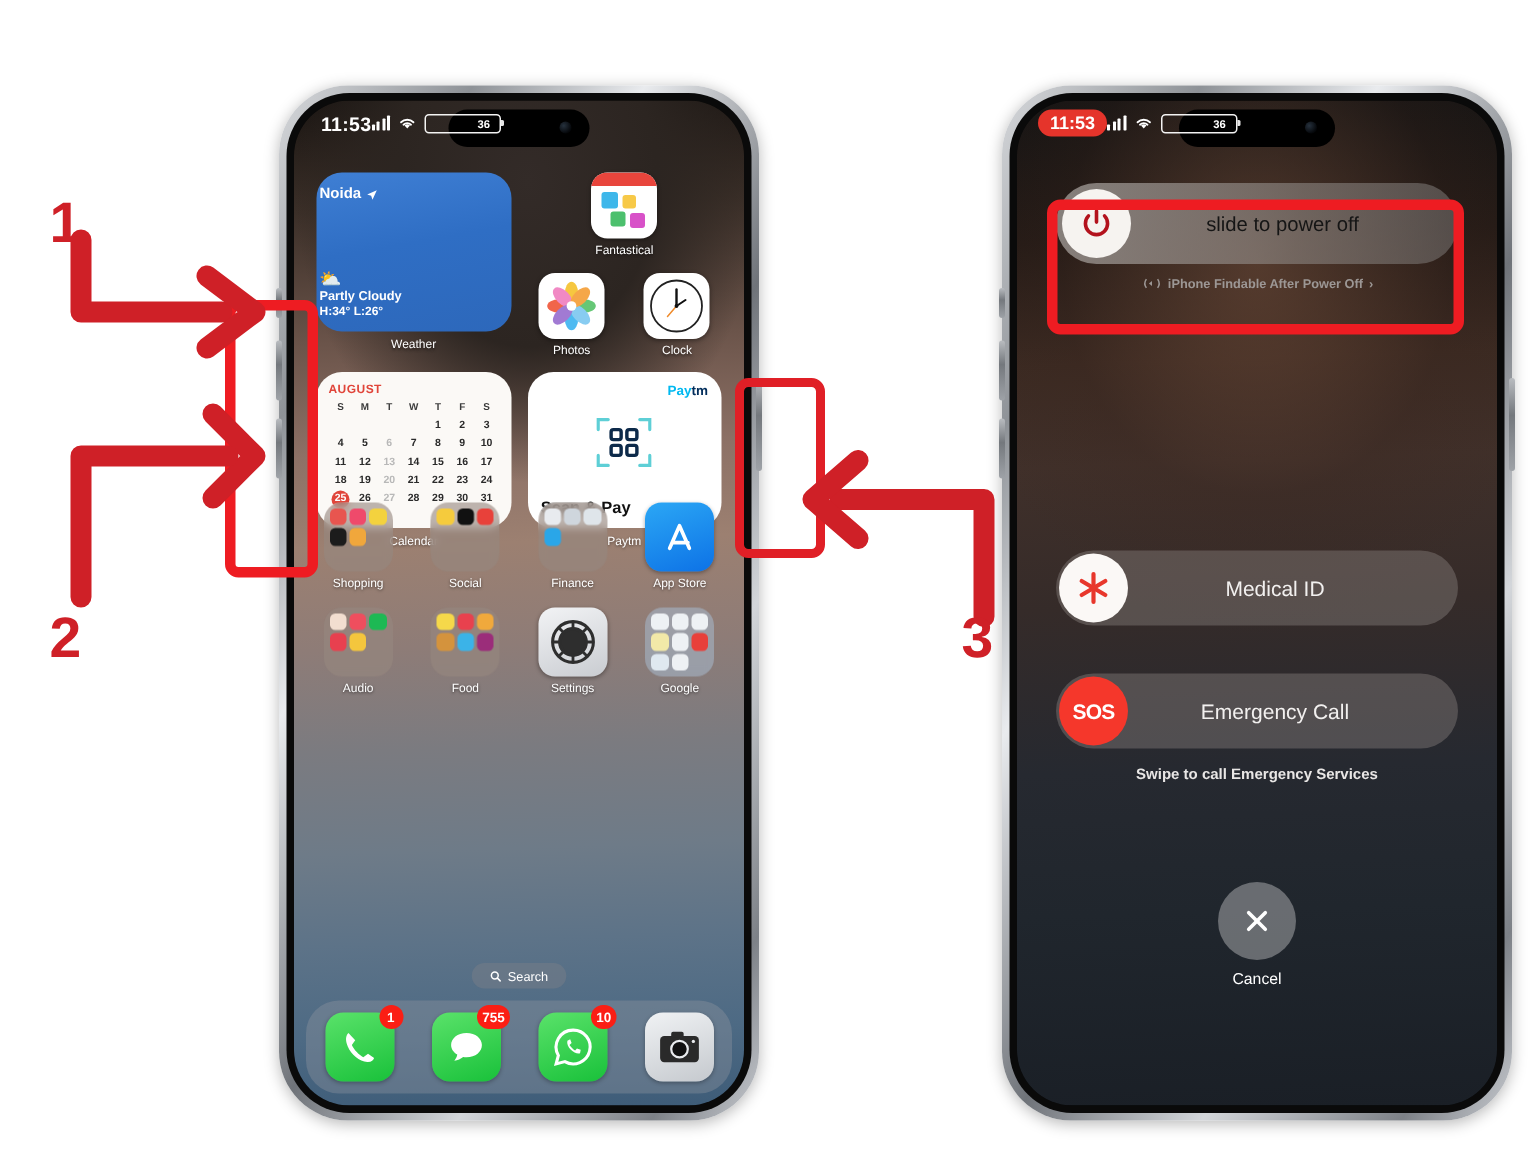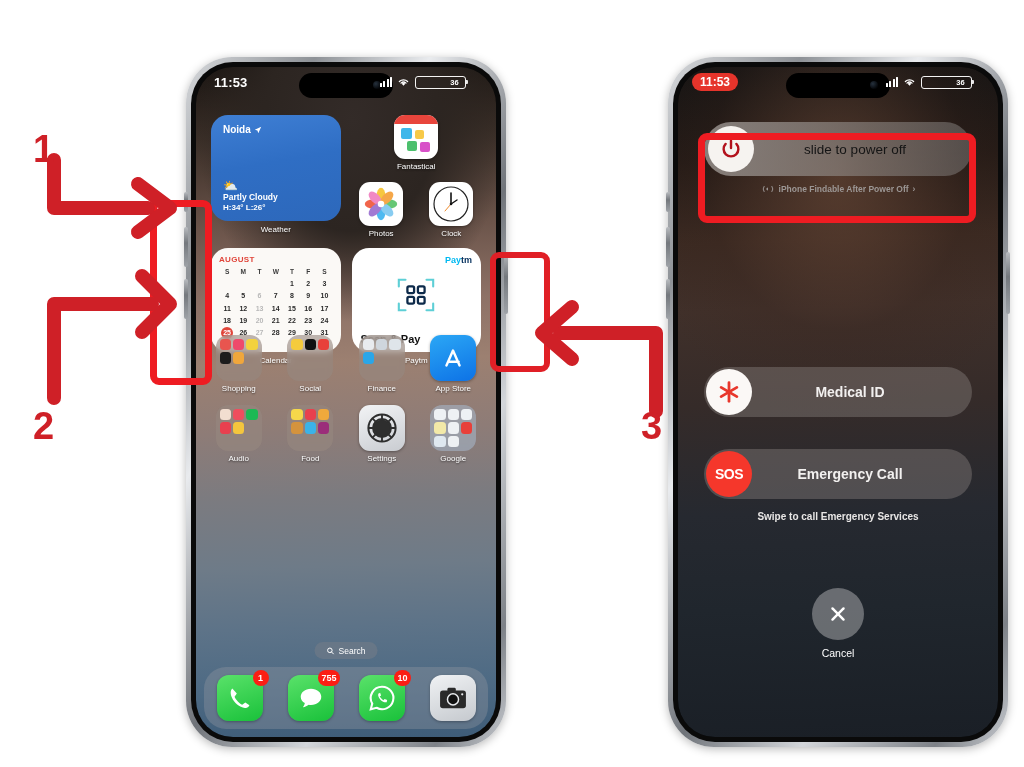--- a/index.html
+++ b/index.html
@@ -25,22 +25,22 @@
   .volup {left:-2px;width:4px;height:40px;}
   .voldn {left:-2px;width:4px;height:40px;}
   .power {right:-2px;width:4px;height:62px;}
 
   
   .home{position:absolute;inset:0;
     background:
       radial-gradient(130% 75% at 52% 8%, #332b28 0%, #2c2521 22%, rgba(0,0,0,0) 40%),
       linear-gradient(178deg,#1a1512 0%,#3b2f28 11%,#6b544a 24%,#8d7166 35%,#9c8071 44%,#8e7c77 54%,#7b7b80 64%,#6e7b88 74%,#5d7388 83%,#4d6a84 92%,#3e5c78 100%);
   }
-  .statusbar{position:absolute;top:0;left:0;right:12px;height:30px;color:#fff;
-    display:flex;align-items:center;justify-content:space-between;padding:0 18px;box-sizing:border-box;z-index:6;}
+  .statusbar{position:absolute;top:0;left:0;right:2px;height:30px;color:#fff;
+    display:flex;align-items:center;padding:0 18px;box-sizing:border-box;z-index:6;}
   .sb-time{font-size:13px;font-weight:700;letter-spacing:.2px;}
   .sb-right{display:flex;align-items:center;gap:5px;}
   .bars{display:flex;align-items:flex-end;gap:1.5px;height:10px;}
   .bars i{display:block;width:2px;background:#fff;border-radius:.5px;}
   .bars i:nth-child(1){height:4px}.bars i:nth-child(2){height:6px}
   .bars i:nth-child(3){height:8px}.bars i:nth-child(4){height:10px}
   .batt{border:1.3px solid rgba(255,255,255,.95);border-radius:3px;width:21px;height:11px;
     display:flex;align-items:center;justify-content:center;font-size:7.5px;font-weight:700;color:#fff;position:relative;padding-left:28px;}
   .batt:after{content:"";position:absolute;right:-3px;top:3px;width:1.6px;height:4px;background:rgba(255,255,255,.9);border-radius:0 1px 1px 0;}
 
@@ -48,21 +48,21 @@
     width:94px;height:25px;background:#000;border-radius:14px;z-index:5;}
   .notch .lens{position:absolute;right:12px;top:8px;width:8px;height:8px;border-radius:50%;
     background:radial-gradient(circle at 35% 35%,#26313d,#05070a 70%);}
 
   
   .widgets{position:absolute;top:48px;left:15px;right:15px;display:flex;gap:10px;flex-direction:column;z-index:4;}
   .wrow{display:flex;gap:11px;}
   .wcell{flex:1;display:flex;flex-direction:column;align-items:center;}
   .wcap{font-size:8px;color:#fff;margin-top:4px;text-shadow:0 1px 2px rgba(0,0,0,.55);}
 
-  .weather{width:100%;height:106px;border-radius:17px;box-sizing:border-box;padding:9px 12px;
+  .weather{width:100%;height:106px;border-radius:17px;box-sizing:border-box;padding:9px 2px;
     background:linear-gradient(170deg,#3f7fd4 0%,#2f6ec4 45%,#2d68bb 100%);color:#fff;
     display:flex;flex-direction:column;justify-content:space-between;}
   .w-city{font-size:10px;font-weight:700;display:flex;align-items:center;gap:3px;}
   .w-temp{font-size:31px;font-weight:300;line-height:.95;margin-top:-3px;}
   .w-cond{font-size:8.5px;font-weight:700;line-height:1.25;}
   .w-hl{font-size:8px;font-weight:700;}
   .w-ico{font-size:12px;line-height:1;}
 
   .appcol{flex:1;display:flex;flex-direction:column;gap:11px;}
   .approw{display:flex;gap:11px;}
@@ -120,21 +120,21 @@
   .findable{position:absolute;top:117px;left:0;right:0;text-align:center;color:#9c9795;font-size:8.5px;
     font-weight:600;z-index:4;display:flex;align-items:center;justify-content:center;gap:4px;}
   .medrow{position:absolute;left:26px;right:26px;height:50px;border-radius:25px;
     background:rgba(138,132,128,.42);display:flex;align-items:center;z-index:4;}
   .medrow.m1{top:300px;}
   .medrow.m2{top:382px;}
   .mknob{width:46px;height:46px;border-radius:50%;margin-left:2px;flex:none;
     display:flex;align-items:center;justify-content:center;font-weight:800;}
   .mknob.white{background:#fbf8f6;}
   .mknob.red{background:#f5372b;color:#fff;font-size:14px;letter-spacing:-.5px;}
-  .mrow-t{flex:1;text-align:center;font-size:14px;color:#f2f0ef;font-weight:700;padding-right:24px;}
+  .mrow-t{flex:1;text-align:center;font-size:14px;color:#f2f0ef;font-weight:400;padding-right:24px;}
   .swipehint{position:absolute;top:444px;left:0;right:0;text-align:center;color:#e8e6e5;font-size:10px;font-weight:600;z-index:4;}
   .cancel{position:absolute;bottom:78px;left:0;right:0;display:flex;flex-direction:column;align-items:center;gap:7px;z-index:4;}
   .cancel-c{width:52px;height:52px;border-radius:50%;background:rgba(150,152,155,.62);
     display:flex;align-items:center;justify-content:center;}
   .cancel-t{color:#fff;font-size:10.5px;font-weight:500;}
 
   
   .anno{position:absolute;inset:0;pointer-events:none;z-index:30;}
   .num{position:absolute;color:#cf2027;font-size:38px;font-weight:700;font-family:"Liberation Sans",sans-serif;}
   .hilite{position:absolute;border:7px solid #ee1c22;border-radius:9px;box-sizing:border-box;}

